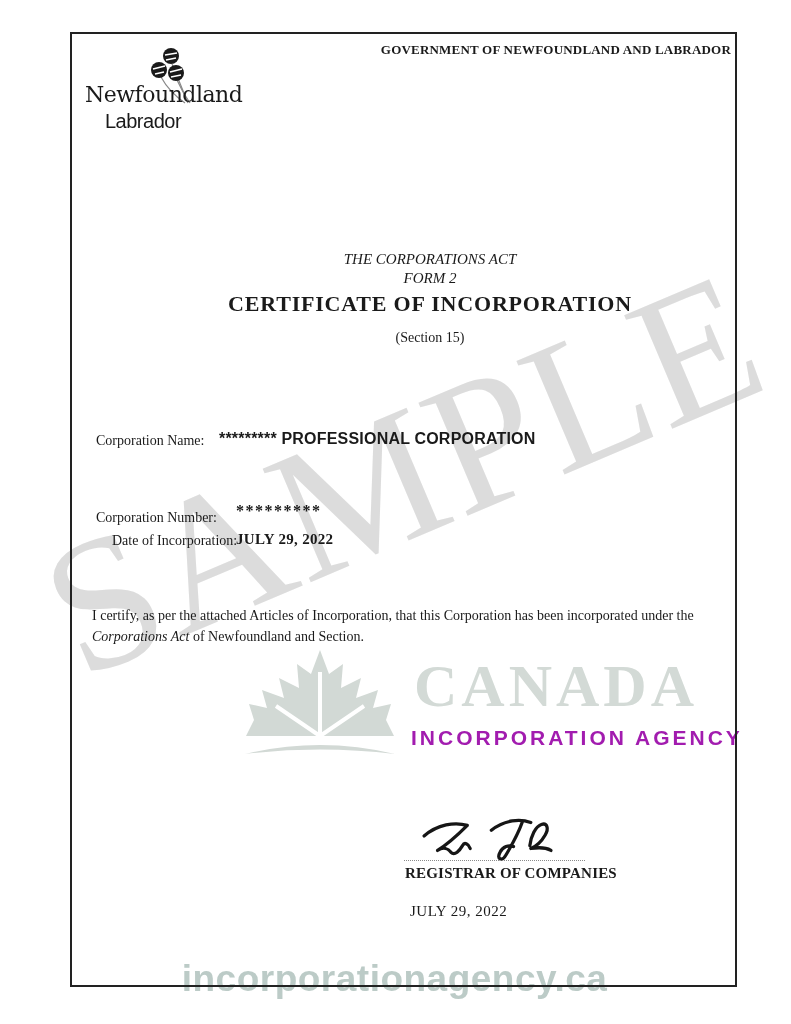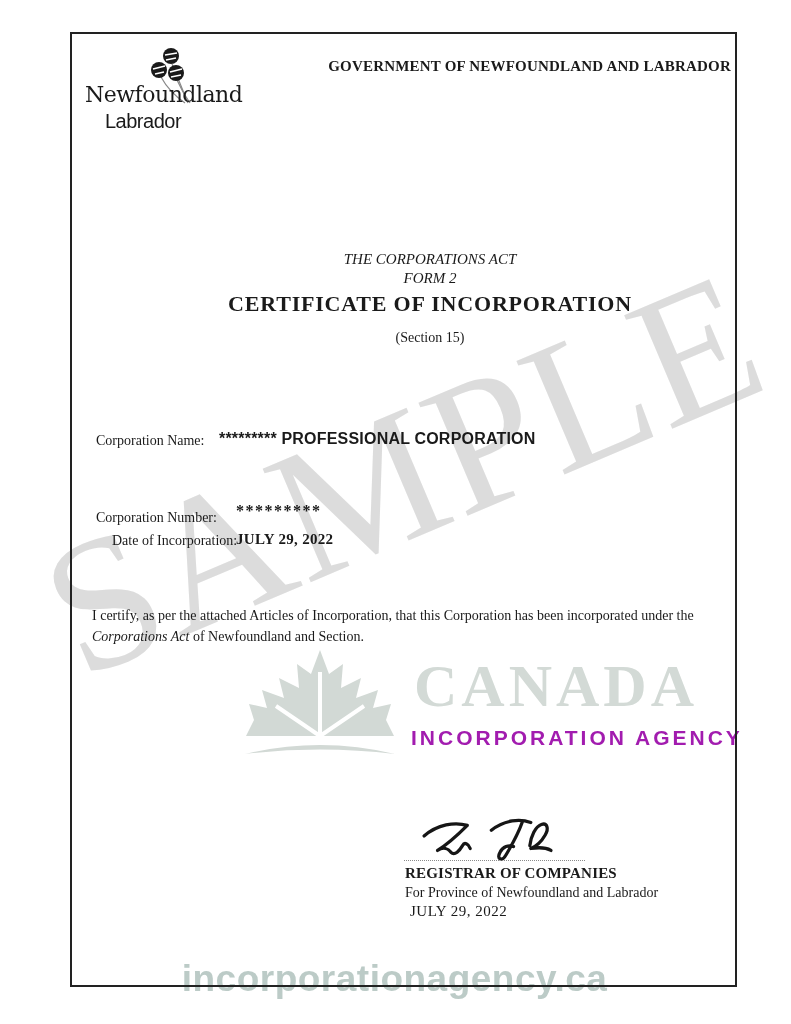--- a/index.html
+++ b/index.html
@@ -29,22 +29,22 @@
     font-family:"Liberation Sans",sans-serif;font-weight:bold;font-size:21px;
     letter-spacing:3px;color:#a21caf;white-space:nowrap;
   }
   .website-wm{
     position:absolute;left:62px;top:938px;width:665px;text-align:center;z-index:2;
     font-family:"Liberation Sans",sans-serif;font-weight:bold;font-size:37px;
     letter-spacing:.5px;color:#bccbc7;margin-top:20px;
   }
   
   .gov-header{
-    position:absolute;top:58px;right:60px;z-index:4;
-    font-weight:bold;font-size:15px;letter-spacing:.2px;white-space:nowrap;
+    position:absolute;top:42px;right:60px;z-index:4;
+    font-weight:bold;font-size:13px;letter-spacing:.2px;white-space:nowrap;
   }
   .logo{position:absolute;left:85px;top:46px;width:180px;height:100px;z-index:4;}
   .logo-flowers{position:absolute;left:60px;top:0;}
   .logo-line1{
     position:absolute;left:0;top:36px;width:180px;text-align:left;
     font-family:"DejaVu Serif",serif;font-size:22px;letter-spacing:-.5px;white-space:nowrap;
   }
   .logo-line2{
     position:absolute;left:20px;top:64px;
     font-family:Liberation Sans, sans-serif;font-size:20px;letter-spacing:-.5px;white-space:nowrap;
@@ -143,16 +143,15 @@
   <svg class="signature" width="142" height="50" viewBox="0 0 145 52">
     <g stroke="#161616" stroke-width="3.4" fill="none" stroke-linecap="round" stroke-linejoin="round">
       <path d="M6,26 C20,14 38,11 51,15 C42,24 30,35 20,41 C26,37 31,39 34,43 C38,47 43,41 46,36 C48,32 52,34 54,39"></path>
       <path d="M76,20 C90,9 106,8 117,12"></path>
       <path d="M108,12 C103,26 97,36 91,46 C87,53 81,50 85,43 C88,37 94,35 99,37"></path>
       <path d="M116,36 C117,26 122,16 128,14 C134,12 136,18 132,25 C128,32 122,37 117,39 C123,38 131,37 138,41"></path>
     </g>
   </svg>
   <div class="sig-line"></div>
   <div class="registrar">REGISTRAR OF COMPANIES</div>
-  <div class="province">For Province of Newfoundland and Labrador</div>
   <div class="sig-date">JULY 29, 2022</div>
 
 </div>
 
 </body></html>

